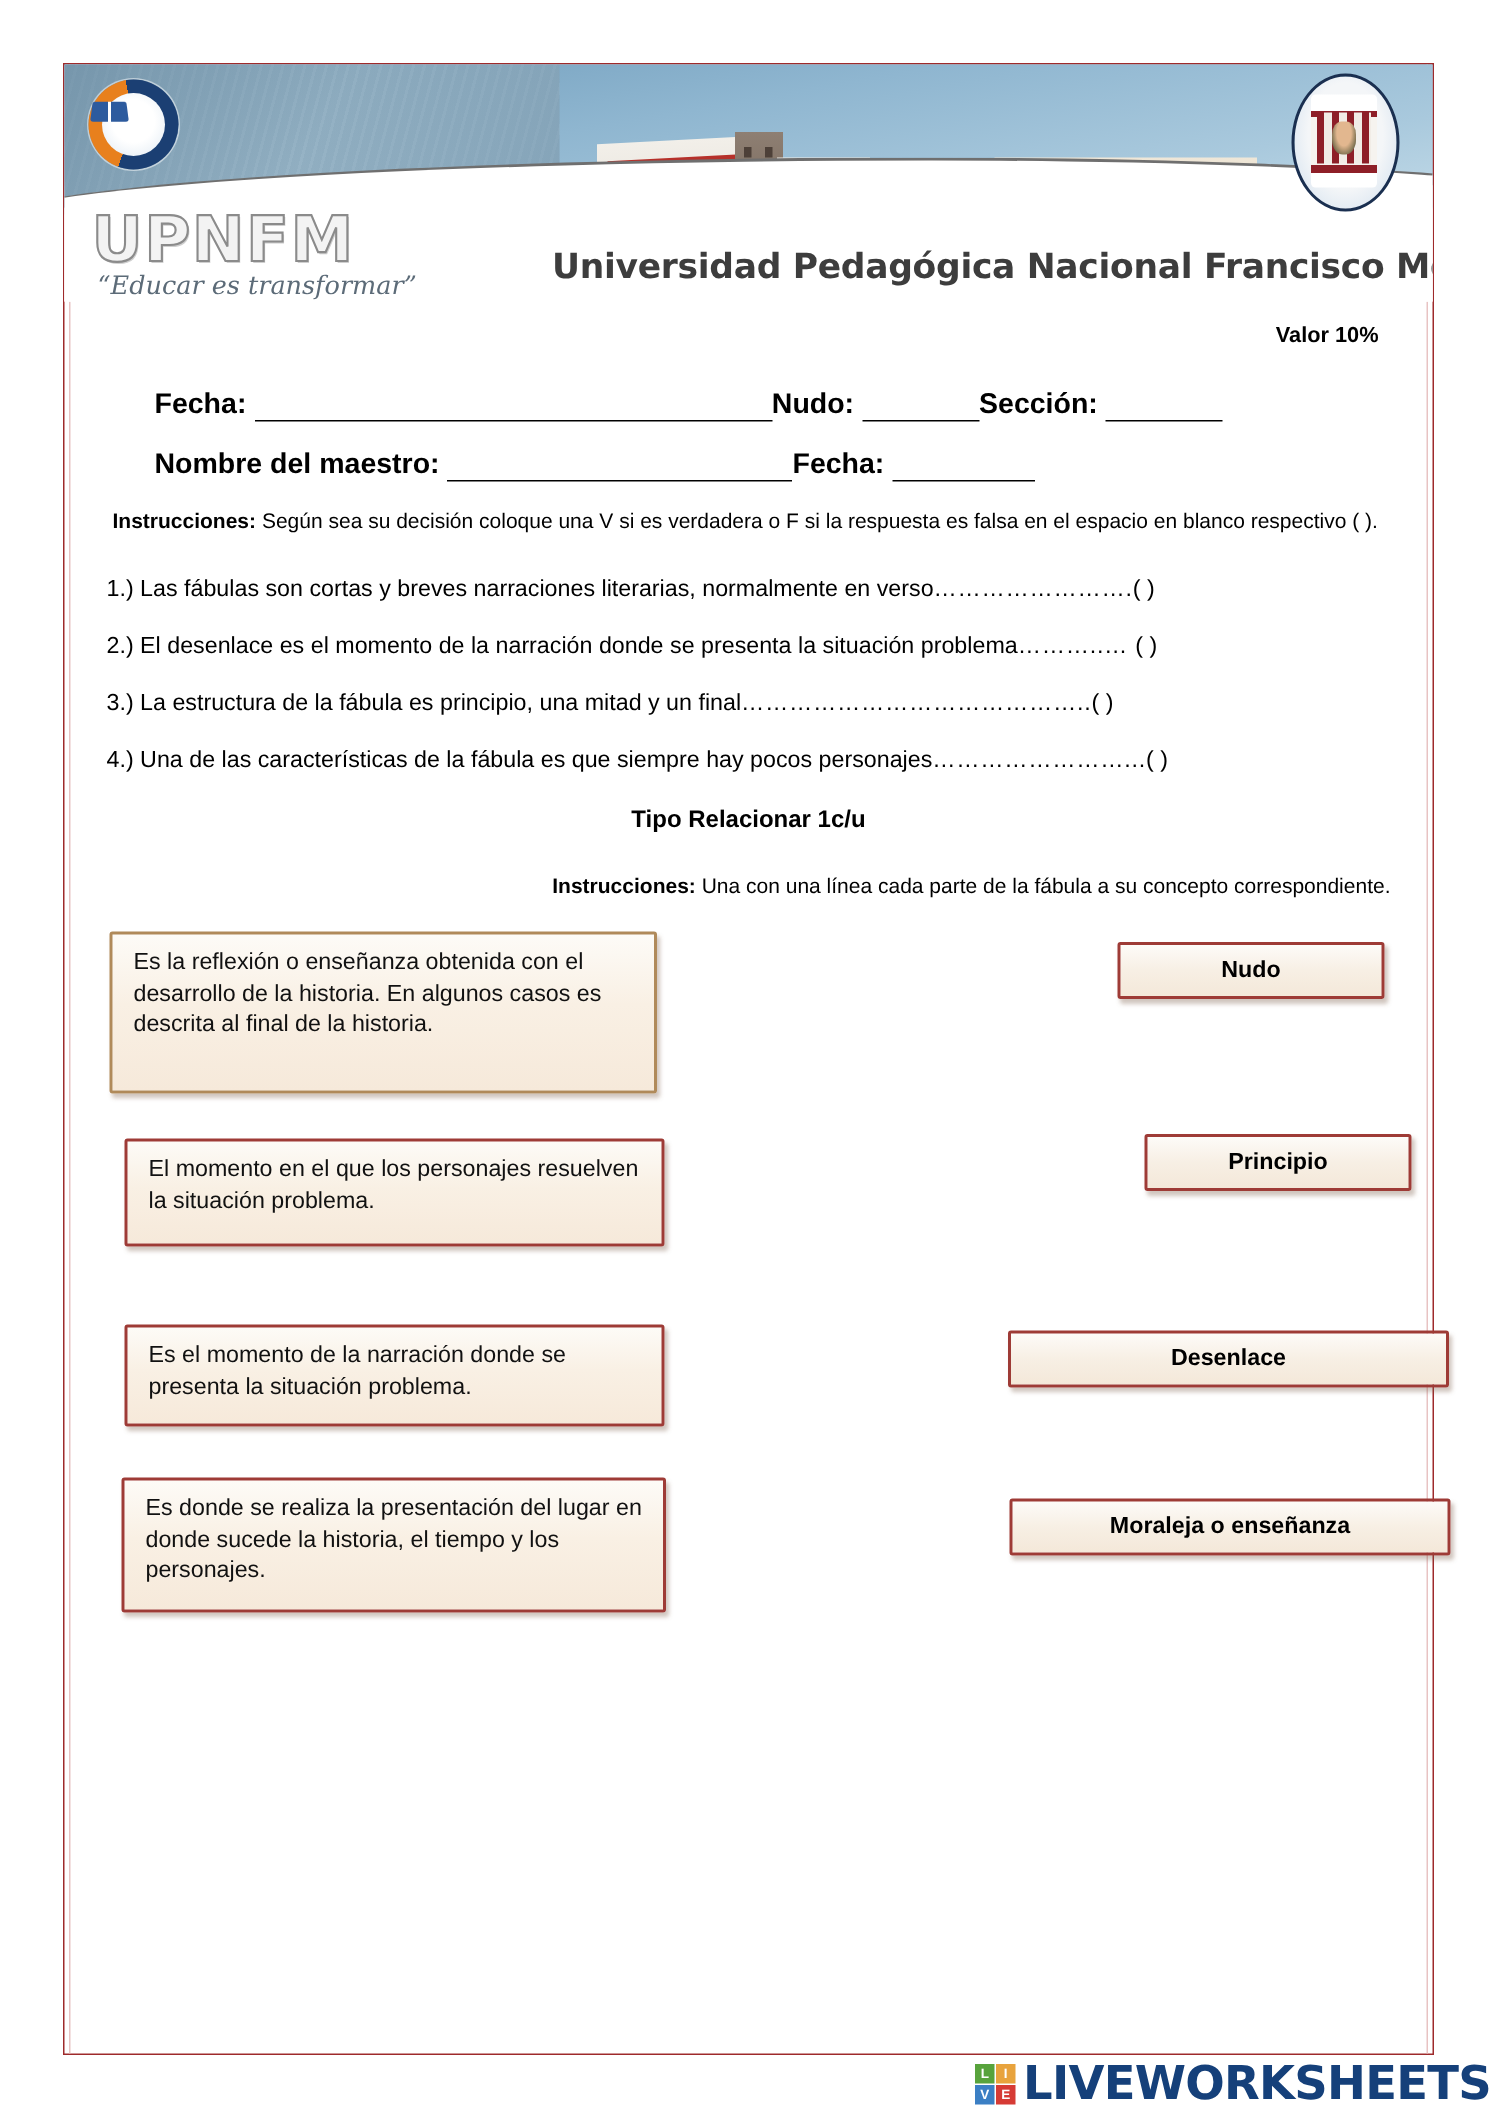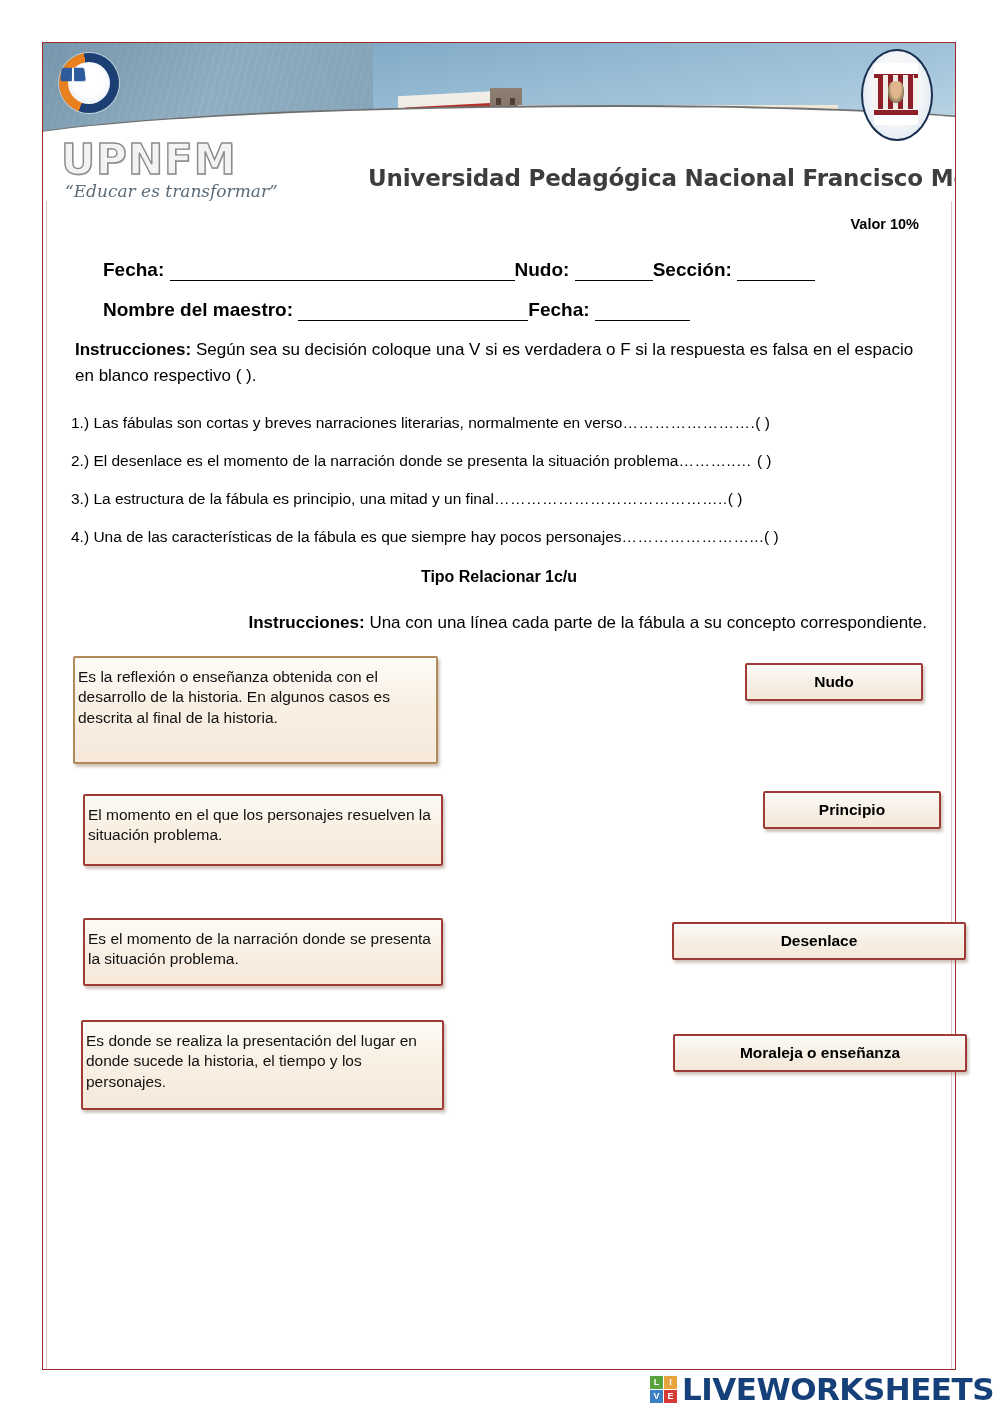--- a/index.html
+++ b/index.html
@@ -256,21 +256,21 @@
   .section-title {
     text-align: center;
     font-size: 16px;
     font-weight: bold;
     margin-top: 40px;
     color: #000;
   }
   .section-title.relacionar { margin-top: 22px; }
 
   .instr {
-    font-size: 17px;
+    font-size: 14px;
     line-height: 1.5;
     margin: 16px 10px 0 14px;
     color: #000;
     text-align: left;
   }
   .instr b { font-weight: bold; }
   .instr.relacionar { text-align: right; margin-top: 24px; }
 
   .questions {
     margin: 26px 10px 0 10px;
@@ -294,21 +294,21 @@
   }
   .defbox {
     position: absolute;
     background: linear-gradient(180deg, #fdfbf7 0%, #f9f0e4 45%, #f6e9da 100%);
     border: 2px solid #9e3b36;
     border-radius: 2px;
     box-shadow: 2px 3px 3px rgba(120,90,70,.35);
     font-size: 15.5px;
     line-height: 1.33;
     color: #111;
-    padding: 9px 10px 9px 3px;
+    padding: 9px 10px 9px 14px;
     box-sizing: border-box;
   }
   .defbox.first { border-color: #b08a5a; }
 
   .termbox {
     position: absolute;
     background: linear-gradient(180deg, #fdfbf8 0%, #f7efe4 50%, #f4e8d9 100%);
     border: 2px solid #9e3b36;
     border-radius: 2px;
     box-shadow: 2px 3px 3px rgba(120,90,70,.35);

